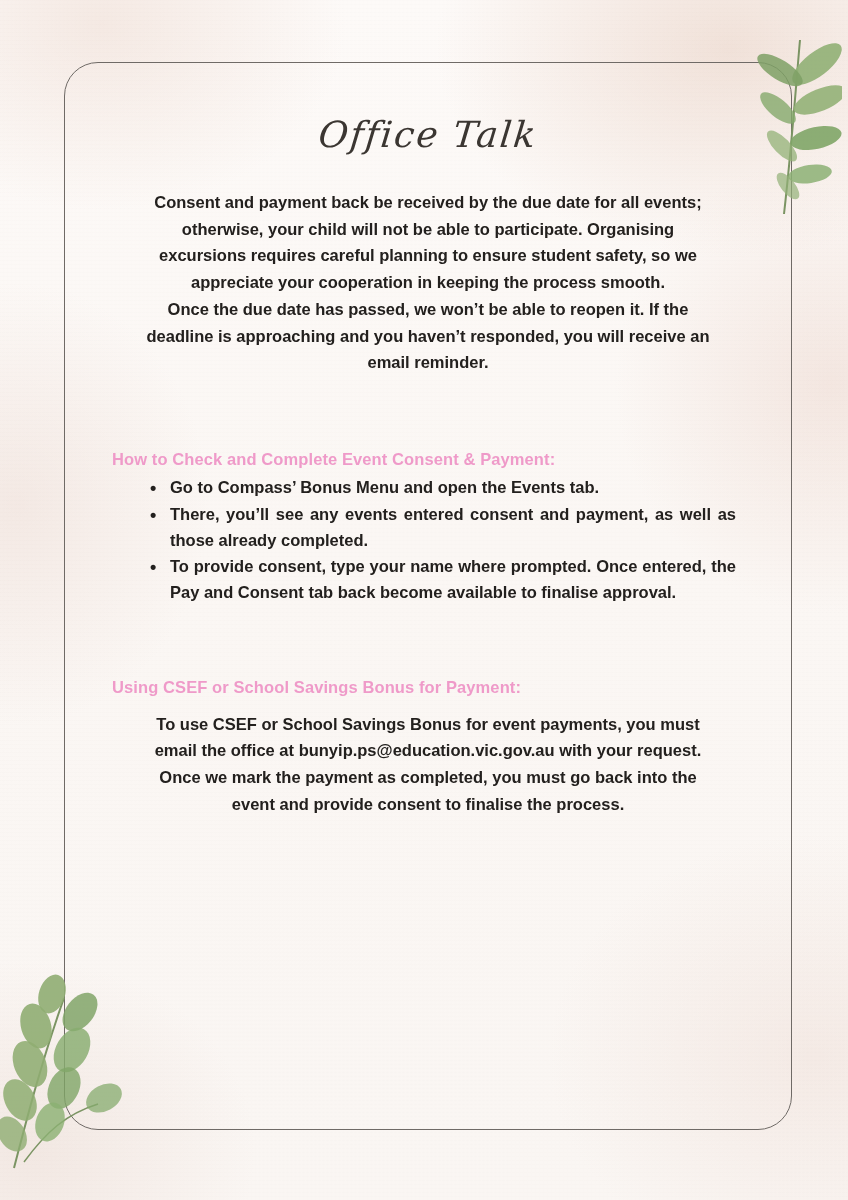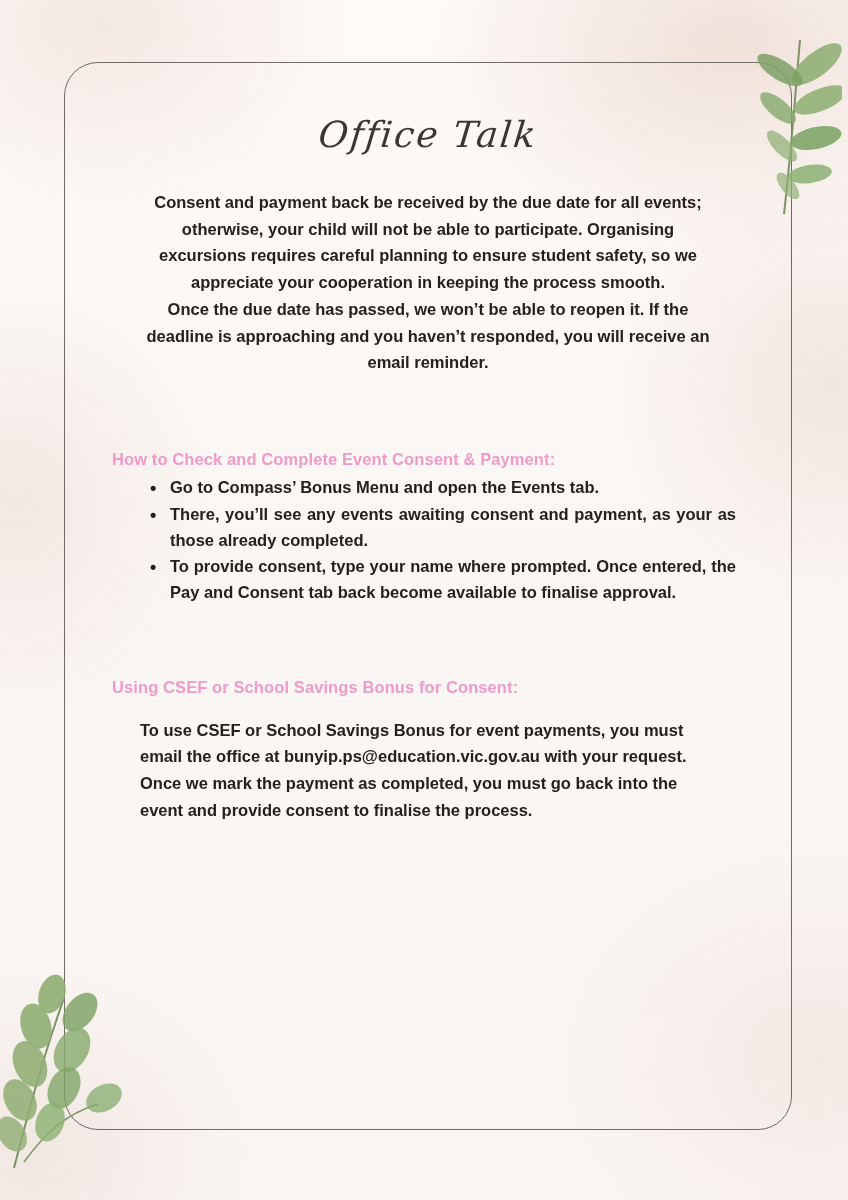--- a/index.html
+++ b/index.html
@@ -118,22 +118,22 @@
     position: absolute;
     left: -20px;
     top: -1px;
     font-size: 18px;
     color: #23201e;
   }
   ul.steps li.nojustify { text-align: left; }
 
   .csef { margin-top: 72px; }
   .csef .body {
-    margin-top: 20px;
-    text-align: left;
+    margin-top: 14px;
+    text-align: center;
     font-size: 16.5px;
     font-weight: bold;
     line-height: 1.62;
     color: #23201e;
     padding: 0 28px;
   }
 
   
   .leaf-top  { position: absolute; right: 6px;  top: 34px;  width: 150px; height: 190px; }
   .leaf-bot  { position: absolute; left: -6px;  bottom: 26px; width: 170px; height: 210px; }
@@ -185,23 +185,23 @@
 
   <div class="intro">
     <p>Consent and payment back be received by the due date for all events; otherwise, your child will not be able to participate. Organising excursions requires careful planning to ensure student safety, so we appreciate your cooperation in keeping the process smooth.</p>
     <p>Once the due date has passed, we won’t be able to reopen it. If the deadline is approaching and you haven’t responded, you will receive an email reminder.</p>
   </div>
 
   <div class="section howto">
     <div class="sec-head">How to Check and Complete Event Consent &amp; Payment:</div>
     <ul class="steps">
       <li class="nojustify">Go to Compass’ Bonus Menu and open the Events tab.</li>
-      <li>There, you’ll see any events awaiting consent and payment, as your as those already completed.</li>
+      <li>There, you’ll see any events entered consent and payment, as well as those already completed.</li>
       <li>To provide consent, type your name where prompted. Once entered, the Pay and Consent tab back become available to finalise approval.</li>
     </ul>
   </div>
 
   <div class="section csef">
-    <div class="sec-head">Using CSEF or School Savings Bonus for Consent:</div>
+    <div class="sec-head">Using CSEF or School Savings Bonus for Payment:</div>
     <div class="body">To use CSEF or School Savings Bonus for event payments, you must email the office at bunyip.ps@education.vic.gov.au with your request. Once we mark the payment as completed, you must go back into the event and provide consent to finalise the process.</div>
   </div>
 
 </div>
 
 </body></html>

